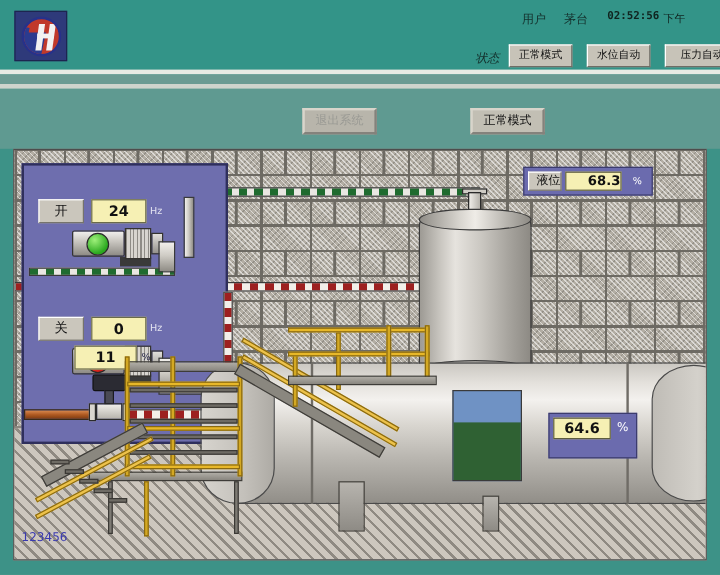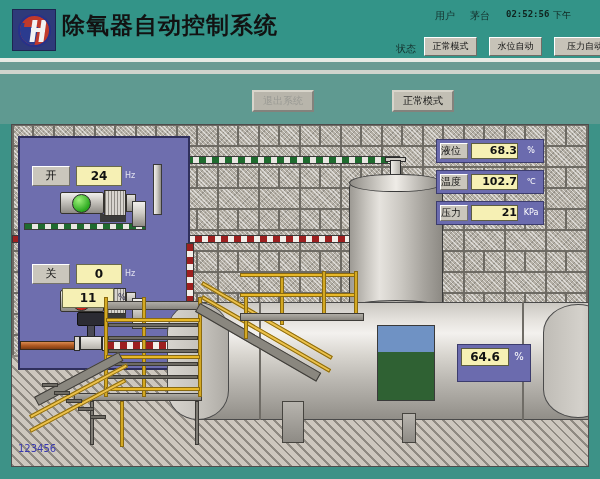--- a/index.html
+++ b/index.html
@@ -35,21 +35,21 @@
 
   .app-title{position:absolute;left:62px;top:10px;font-size:23px;font-weight:bold;color:#121212;
         letter-spacing:1px;line-height:30px;white-space:nowrap;}
   .company{position:absolute;left:56px;top:46px;font-size:10px;color:#1b3b36;white-space:nowrap;}
 
   .hdr-user-label{position:absolute;left:435px;top:9px;font-size:10px;color:#14302c;}
   .hdr-user-name{position:absolute;left:470px;top:9px;font-size:10px;color:#14302c;}
   .hdr-time{position:absolute;left:506px;top:9px;font-size:9px;color:#10241f;font-weight:bold;
         font-family:"DejaVu Sans Mono","Liberation Mono",monospace;}
   .hdr-ampm{position:absolute;left:553px;top:9px;font-size:9px;color:#10241f;}
-  .hdr-state-label{position:absolute;left:396px;top:42px;font-size:10px;color:#14302c;}
+  .hdr-state-label{position:absolute;left:396px;top:42px;font-size:10px;color:#14302c;font-style:italic;}
 
   .sbtn{position:absolute;top:37px;height:19px;background:#c7c3b8;border:1px solid #ffffff;
         border-right-color:#6f6d66;border-bottom-color:#6f6d66;box-sizing:border-box;
         font-size:9px;color:#111;text-align:center;line-height:17px;cursor:default;}
   .sbtn.b1{left:424px;width:53px;}
   .sbtn.b2{left:489px;width:53px;}
   .sbtn.b3{left:554px;width:62px;}
 
   
   .mbtn{position:absolute;top:90px;height:22px;background:#c2bfb4;border:2px outset #d8d5cb;
@@ -187,21 +187,21 @@
   
   .saddle{position:absolute;background:linear-gradient(180deg,#b7b4ae,#8e8b85);
      border:1px solid #46443f;box-sizing:border-box;}
 
   
   .ipanel{position:absolute;left:424px;top:14px;width:108px;height:86px;}
   .irow{position:absolute;left:0;width:108px;height:24px;background:#6b6bae;
      border:1px solid #3c3c6d;box-sizing:border-box;}
   .irow-lbl{position:absolute;left:3px;top:3px;width:28px;height:16px;background:#cac6bc;
      border:1px solid #fff;border-right-color:#75736c;border-bottom-color:#75736c;
-     box-sizing:border-box;font-size:10px;color:#111;text-align:left;line-height:14px;}
+     box-sizing:border-box;font-size:10px;color:#111;text-align:right;line-height:14px;}
   .irow-val{position:absolute;left:34px;top:3px;width:47px;height:16px;background:#f6f0b4;
      border:1px solid #5d5d3f;box-sizing:border-box;font-size:11px;font-weight:bold;color:#111;
      text-align:right;line-height:14px;}
   .irow-unit{position:absolute;left:82px;top:3px;width:24px;height:16px;color:#fff;
      font-size:8px;text-align:center;line-height:16px;}
 
   
   .stair{position:absolute;background:#8a877f;border:1px solid #3e3c38;box-sizing:border-box;}
   .rail-y{position:absolute;background:#e8b829;border:1px solid #8a6a10;box-sizing:border-box;}
   .platform{position:absolute;background:linear-gradient(180deg,#b0ada6,#89867f);
@@ -235,21 +235,20 @@
   <div class="logo">
     <div class="logo-circle">
       <div class="logo-blue"></div>
       <div class="logo-top"></div>
       <div class="logo-h1"></div>
       <div class="logo-h2"></div>
       <div class="logo-h3"></div>
     </div>
   </div>
 
-  <div class="app-title">除氧器自动控制系统</div>
 
   <div class="hdr-user-label">用户</div>
   <div class="hdr-user-name">茅台</div>
   <div class="hdr-time">02:52:56</div>
   <div class="hdr-ampm">下午</div>
   <div class="hdr-state-label">状态</div>
 
   <div class="sbtn b1">正常模式</div>
   <div class="sbtn b2">水位自动</div>
   <div class="sbtn b3">压力自动</div>
@@ -390,27 +389,17 @@
     <div class="step" style="left:78px;top:290px;width:16px;"></div>
 
     <div class="post" style="left:108px;top:276px;height:46px;"></div>
 
     <div class="ipanel">
       <div class="irow" style="top:0px;">
         <div class="irow-lbl">液位</div>
         <div class="irow-val">68.3</div>
         <div class="irow-unit">%</div>
       </div>
-      <div class="irow" style="top:31px;">
-        <div class="irow-lbl">温度</div>
-        <div class="irow-val">102.7</div>
-        <div class="irow-unit">℃</div>
-      </div>
-      <div class="irow" style="top:62px;">
-        <div class="irow-lbl">压力</div>
-        <div class="irow-val">21</div>
-        <div class="irow-unit">KPa</div>
-      </div>
     </div>
 
     <div class="idtext">123456</div>
   </div>
 </div>
 
 </body></html>

